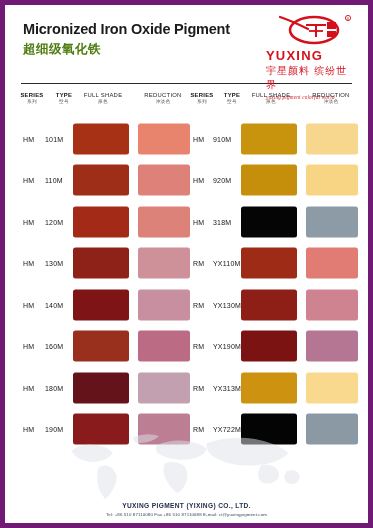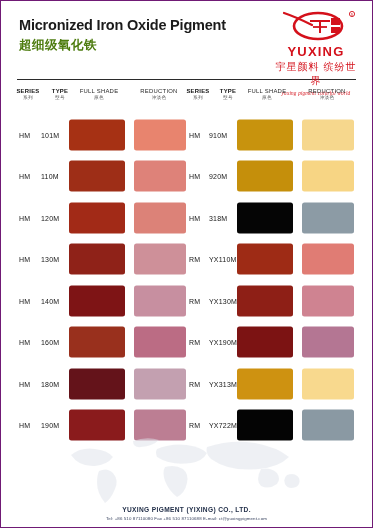--- a/index.html
+++ b/index.html
@@ -2,21 +2,21 @@
 <html><head>
 <meta charset="utf-8">
 <style>
   html,body{margin:0;padding:0;background:#6f6f6f;}
   body{font-family:"Liberation Sans","DejaVu Sans",sans-serif;}
 
   .page{
     position:relative;
     width:373px;height:528px;
     background:#ffffff;
-    border:1px solid #701a75;
+    border:5px solid #701a75;
     box-sizing:border-box;
     overflow:hidden;
   }
 
   
   .header{
     position:relative;
     padding:16px 14px 0 18px;
     height:74px;
     box-sizing:border-box;
@@ -35,21 +35,21 @@
     font-weight:700;
     color:#4d7c0f;
     letter-spacing:0.5px;
     font-family:"DejaVu Sans",sans-serif;
   }
 
   .logo{
     position:absolute;
     right:10px;top:8px;
     width:92px;
-    text-align:center;
+    text-align:left;
   }
   .logo-mark{
     position:relative;
     width:92px;height:36px;
   }
   .logo-mark svg{display:block;}
   .logo-word{
     margin-top:0px;
     font-size:13px;
     font-weight:700;

